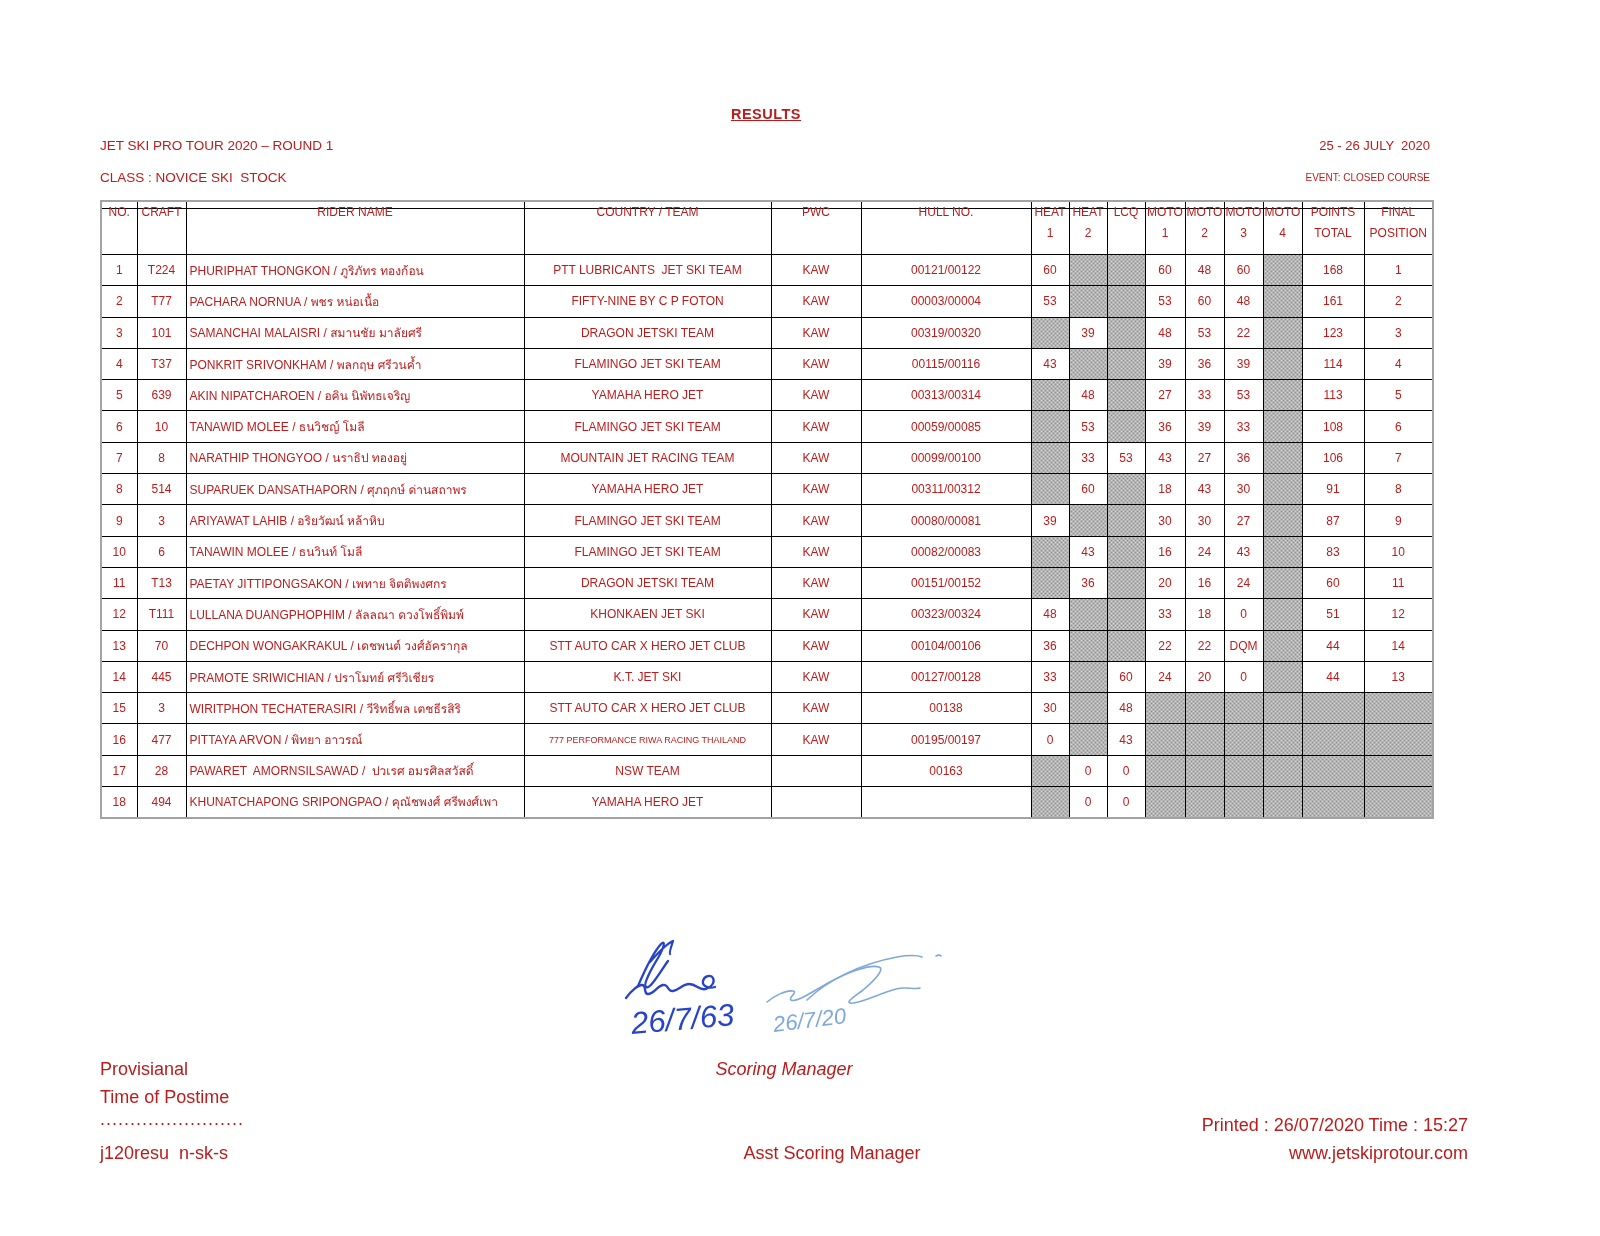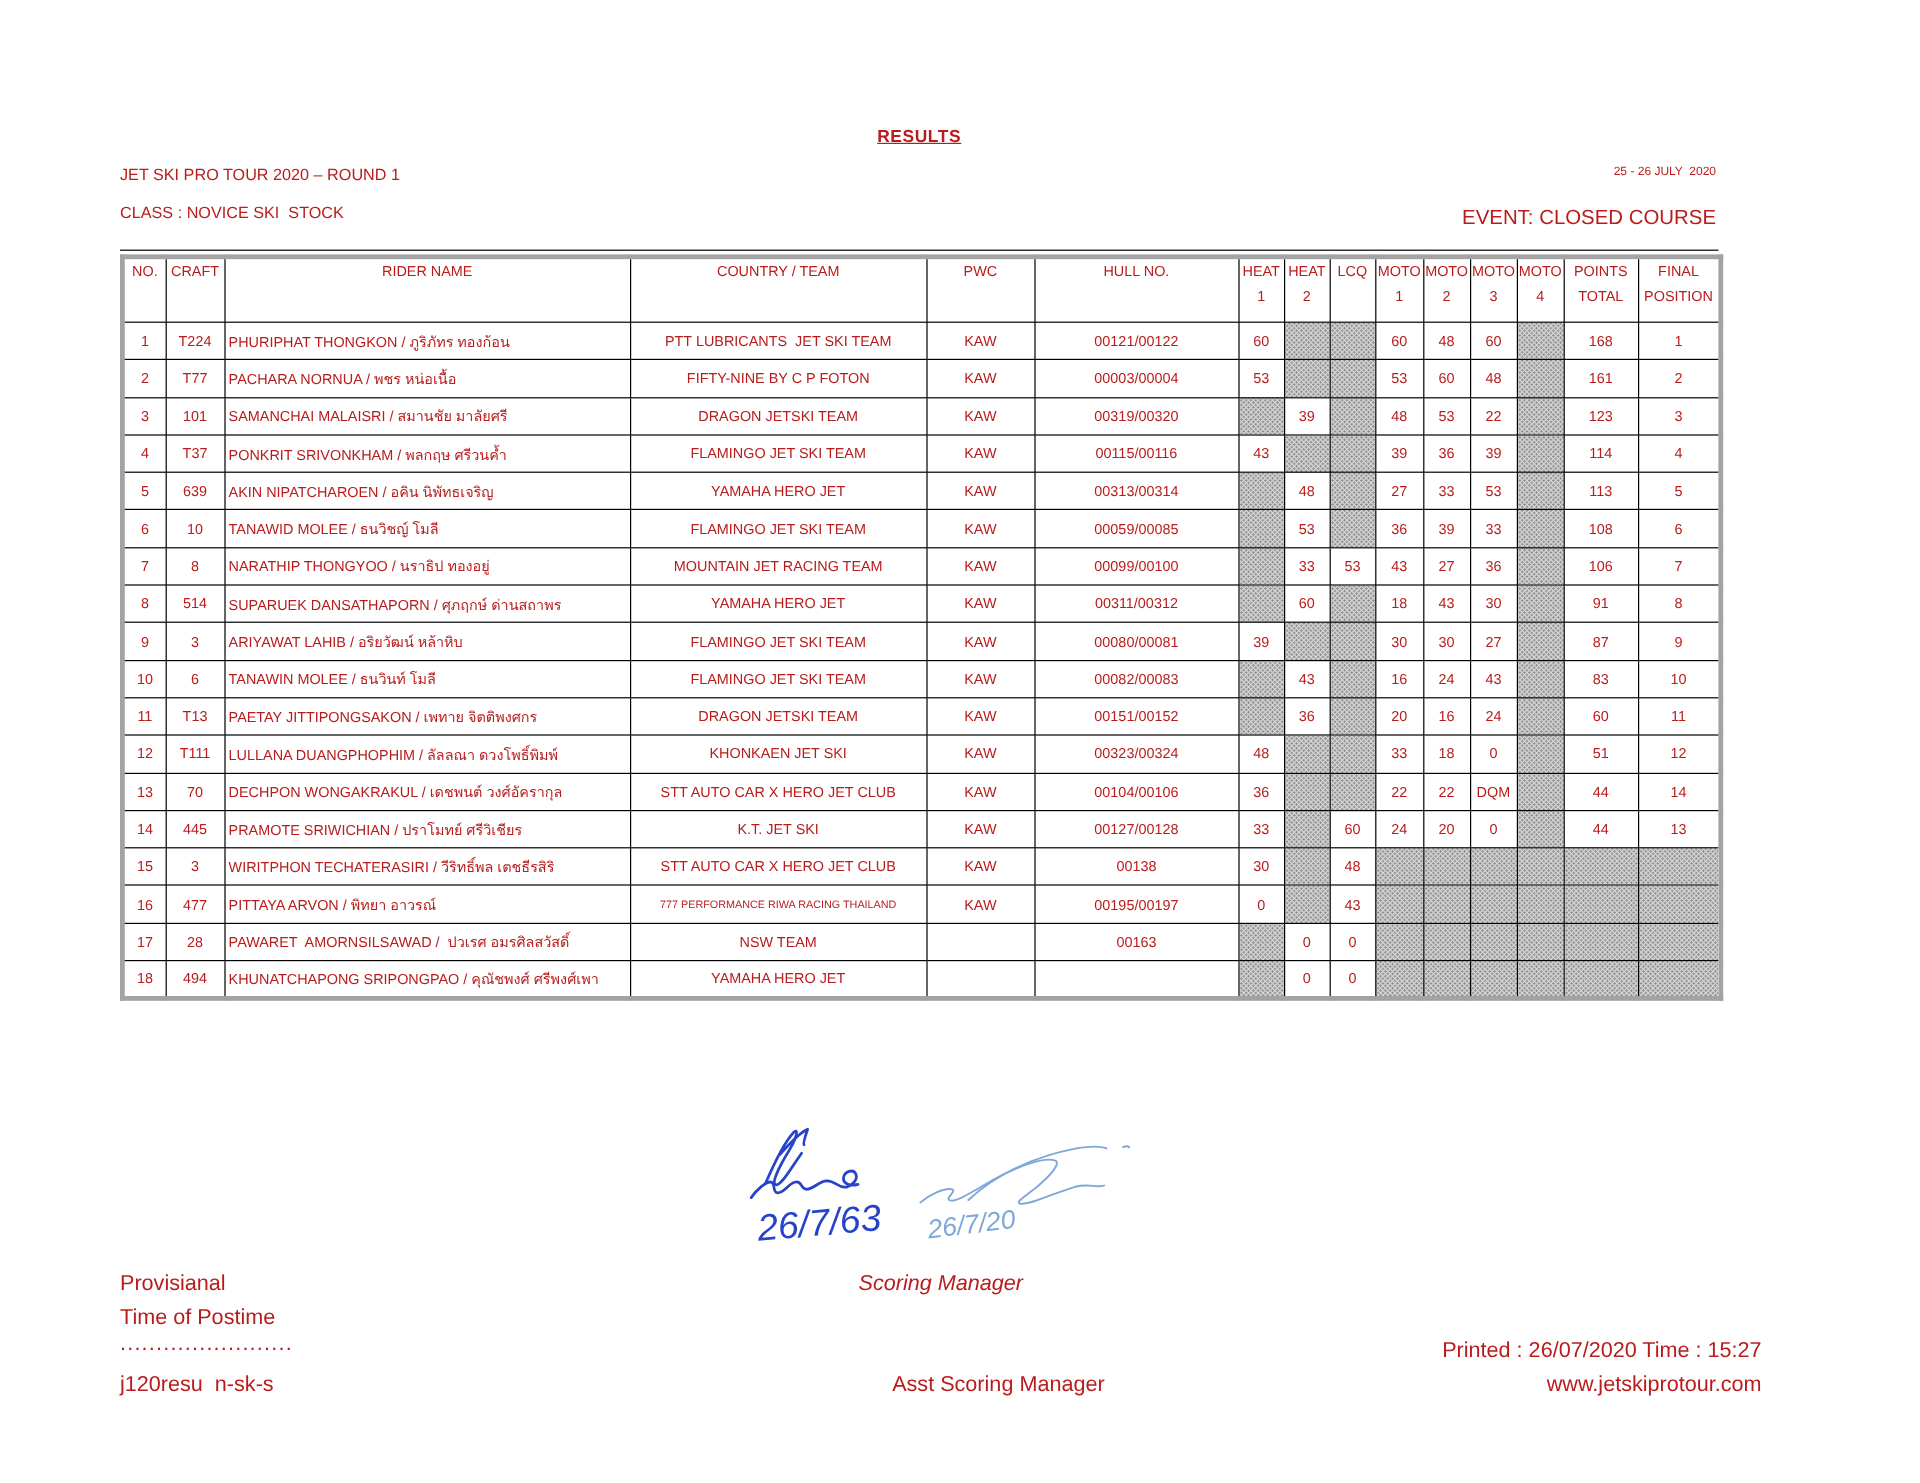--- a/index.html
+++ b/index.html
@@ -8,31 +8,31 @@
     font-family:"Liberation Sans","DejaVu Sans",sans-serif; color:#b91c1c;
     overflow:hidden;
   }
   .abs { position:absolute; }
   .pre { white-space:pre; }
 
   
   #doc-title { left:100px; top:106px; width:1332px; text-align:center;
                font-size:14.5px; font-weight:bold; text-decoration:underline; letter-spacing:.5px; }
   #tour-line  { left:100px; top:138px; font-size:13.5px; }
-  #date-line  { right:170px; top:138px; font-size:10px; text-align:right; }
+  #date-line  { right:170px; top:138px; font-size:13px; text-align:right; }
   #class-line { left:100px; top:170px; font-size:13.5px; }
-  #event-line { right:170px; top:172px; font-size:17px; text-align:right; }
+  #event-line { right:170px; top:172px; font-size:10px; text-align:right; }
 
   
   #top-rule { left:100px; top:208px; width:1332px; height:0; border-top:1px solid #000; }
 
   
   #results-table {
-    position:absolute; left:100px; top:212px; width:1332px;
-    border-collapse:collapse; table-layout:fixed; border:4px solid #a3a3a3;
+    position:absolute; left:100px; top:200px; width:1332px;
+    border-collapse:collapse; table-layout:fixed; border:2px solid #a3a3a3;
   }
   #results-table th, #results-table td {
     border:1px solid #000; overflow:hidden; padding:0;
   }
   #results-table th {
     font-weight:normal; font-size:12px; vertical-align:top; padding-top:4px; height:48px;
     text-align:center; line-height:1.15;
   }
   #results-table th .l2 { margin-top:7px; }
   #results-table tbody tr { height:31.3px; }

